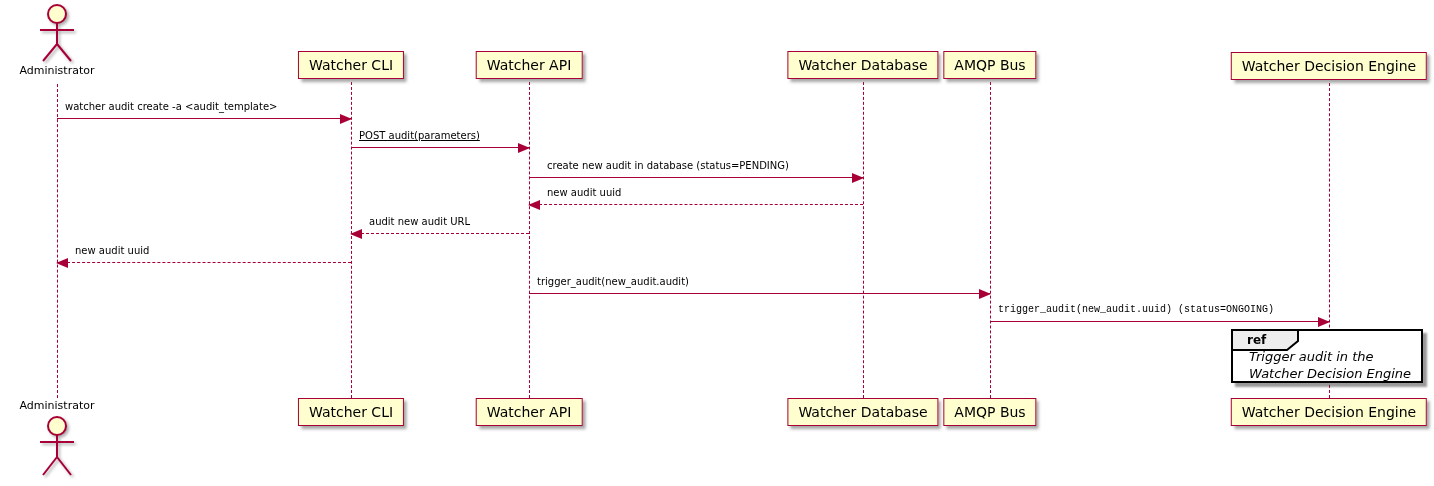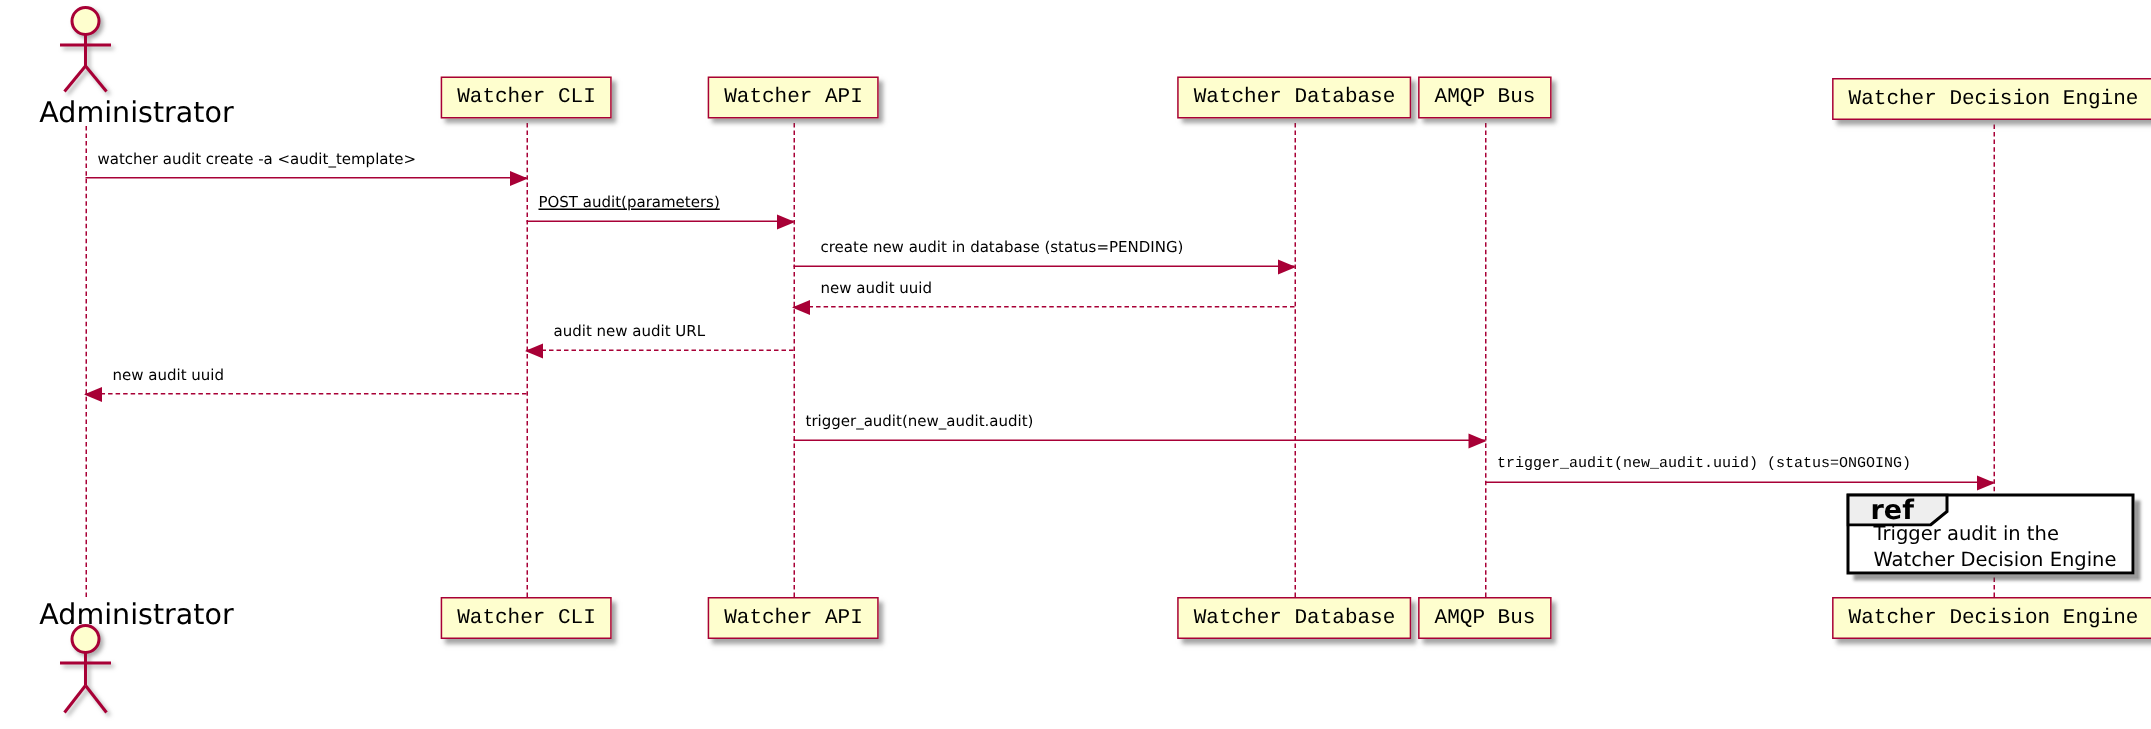--- a/index.html
+++ b/index.html
@@ -23,32 +23,30 @@
     position:absolute;
     transform:translateX(-50%);
     background:#FEFECE;
     border:1.5px solid #A80036;
     box-shadow:3px 3px 3px rgba(90,90,90,0.55);
     padding:5px 10px 4px 10px;
     font-size:14px;
     line-height:17px;
     white-space:nowrap;
     z-index:3;
-    font-family:Liberation Mono, monospace;
   }
   
   .actor-wrap{position:absolute;z-index:3;}
   .actor-svg{filter:drop-shadow(2px 2px 1.5px rgba(90,90,90,0.5));}
   .actor-label{
     position:absolute;
     transform:translateX(-50%);
-    font-size:19px;
+    font-size:11px;
     white-space:nowrap;
     z-index:3;
-    margin-left:34px;
   }
   
   .msg{position:absolute;height:0;z-index:2;}
   .msg .line{position:absolute;left:0;right:0;top:0;border-top:1.2px solid #A80036;}
   .msg.dashed .line{border-top:1px dashed #A80036;}
   .msg .lbl{
     position:absolute;
     bottom:4px;
     white-space:nowrap;
     font-size:10px;
@@ -62,26 +60,27 @@
     position:absolute;
     background:#ffffff;
     border:2px solid #000000;
     box-shadow:4px 4px 2px rgba(70,70,70,0.55);
     z-index:4;
     box-sizing:border-box;
   }
   .ref-header{position:absolute;top:-2px;left:-2px;width:70px;height:22px;}
   .ref-kw{
     position:absolute;top:1px;left:14px;
-    font-size:18px;font-weight:bold;line-height:17px;
+    font-size:12px;font-weight:bold;line-height:17px;
   }
   .ref-body{
     position:absolute;top:17px;left:16px;right:4px;
     font-size:13px;line-height:17px;
     white-space:nowrap;
+    font-style:italic;
   }
 </style>
 </head>
 <body>
 
 <div id="canvas">
 
   <div class="lifeline" style="left:57px;top:84px;height:314px;"></div>
   <div class="lifeline" style="left:351px;top:82px;height:316px;"></div>
   <div class="lifeline" style="left:529px;top:82px;height:316px;"></div>

